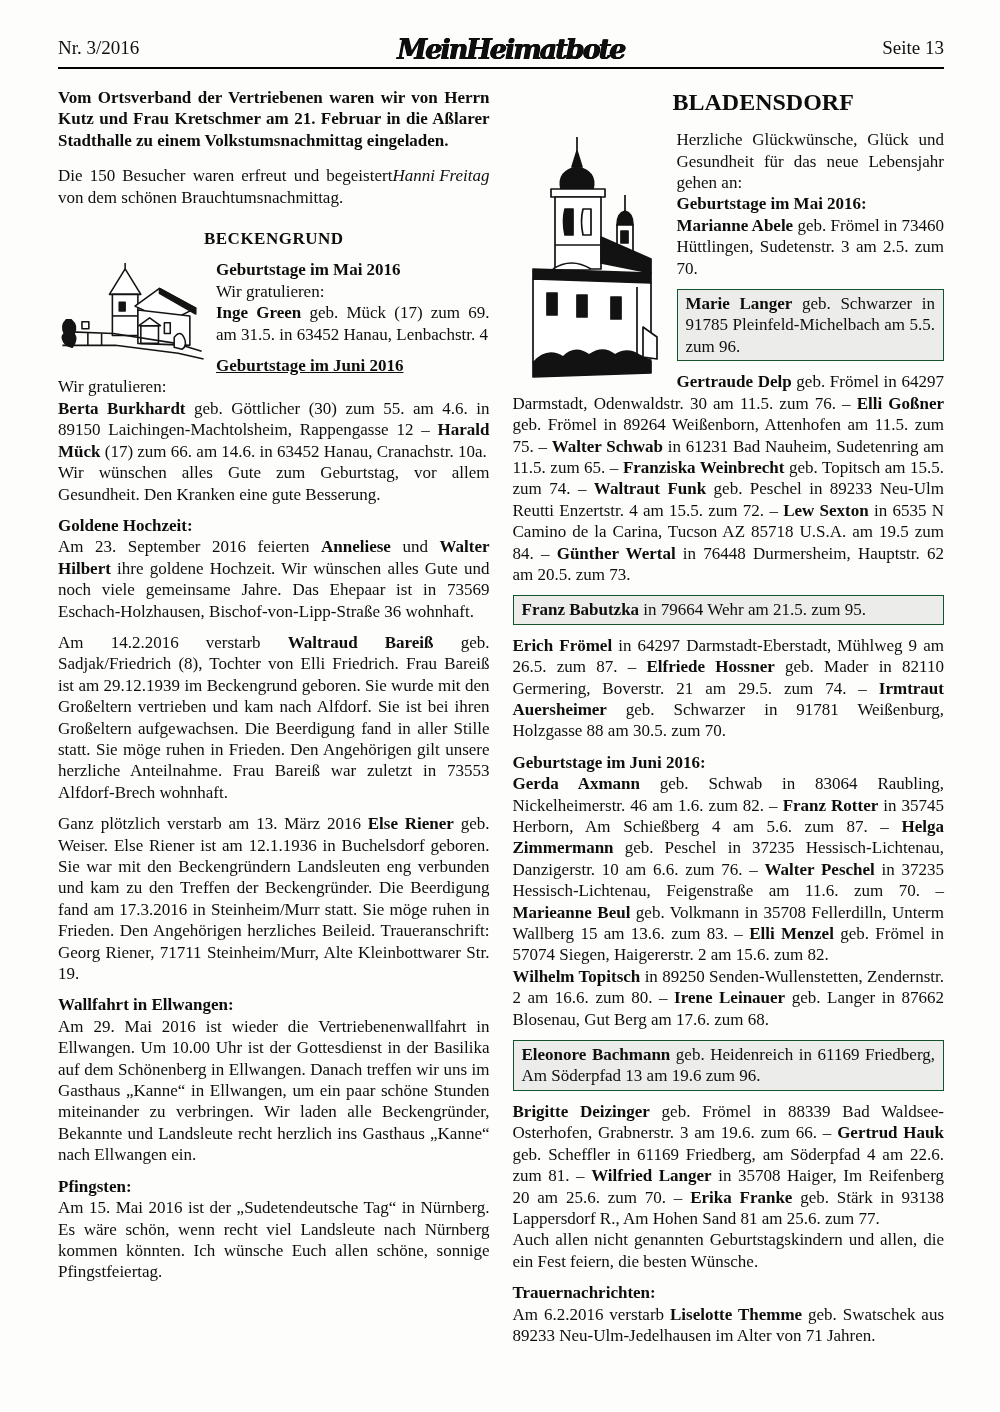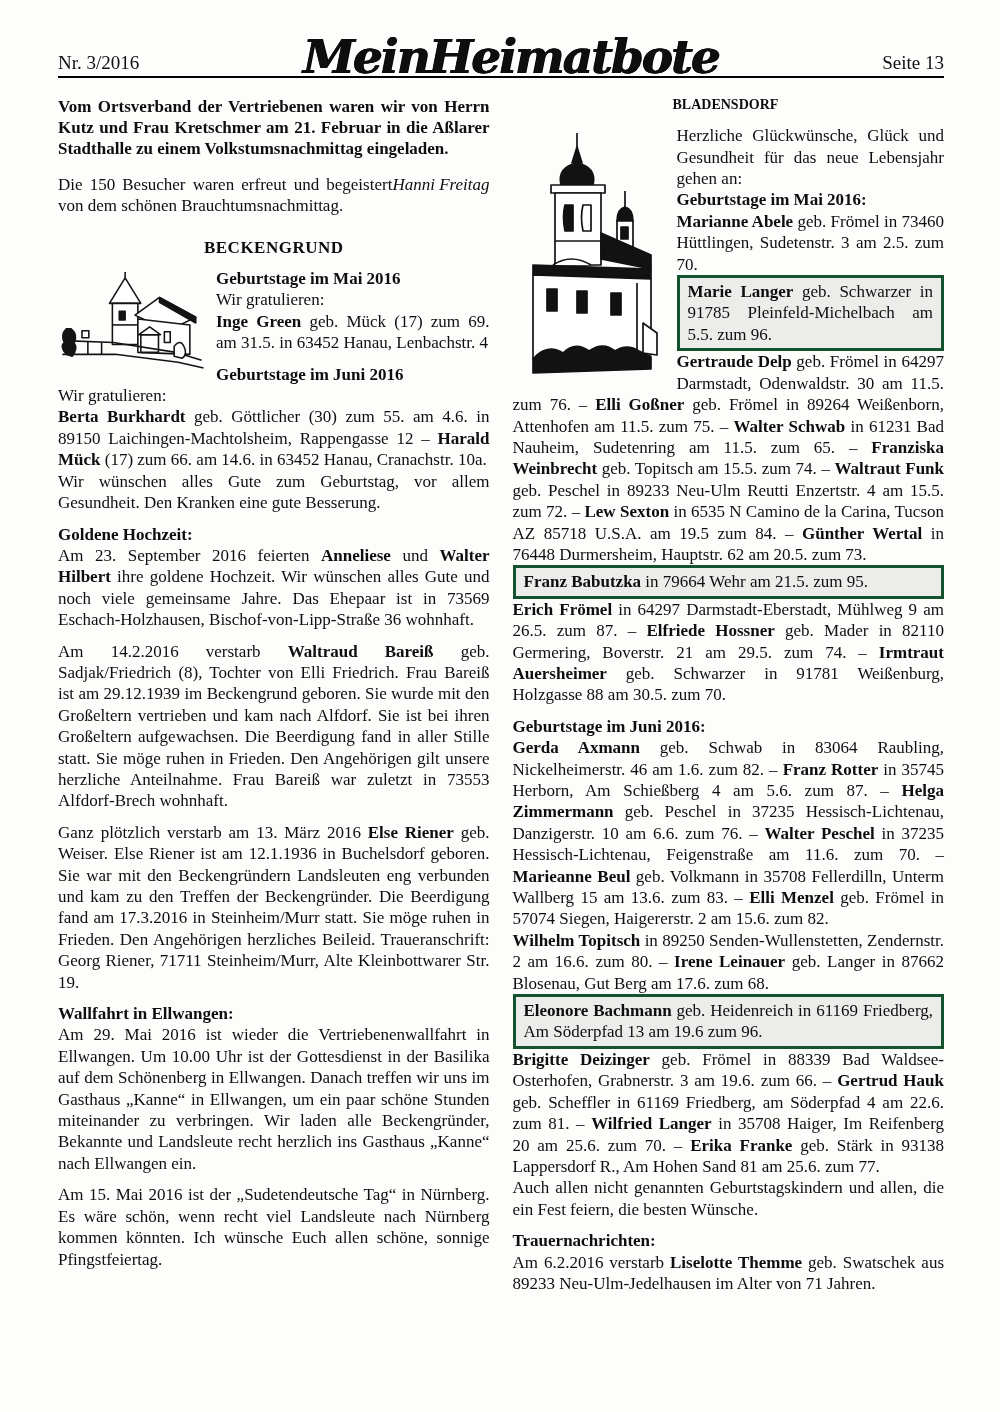--- a/index.html
+++ b/index.html
@@ -4,38 +4,38 @@
 <style>
   html,body{margin:0;padding:0;background:#d8d8d8;}
   .page{
     position:relative; width:1000px; height:1412px; margin:0 auto;
     background:#fdfdfc; color:#0e0e0e; box-sizing:border-box;
     padding:38px 56px 20px 58px;
     font-family:"Liberation Serif", serif; overflow:hidden;
   }
   
   .masthead-row{display:flex; align-items:flex-end; justify-content:space-between;
-    border-bottom:2.5px solid #000; padding-bottom:0;}
+    border-bottom:2.5px solid #000; padding-bottom:6px;}
   .issue,.pagenum{font-size:19px; line-height:1; padding-bottom:4px;}
   .masthead{font-family:"DejaVu Serif", serif; font-weight:bold; font-style:italic;
-    font-size:47px; line-height:0.8; letter-spacing:-2px;
+    font-size:27px; line-height:0.8; letter-spacing:-2px;
     text-shadow:0.6px 0 #000, -0.4px 0 #000;}
   
   .cols{display:flex; gap:23px; margin-top:18px;}
   .col{width:432px; font-size:17px; line-height:1.26; text-align:justify;}
   .p{margin:0 0 10px;}
   .m0{margin-bottom:0;}
   .bold{font-weight:bold;}
   .h-sec{font-weight:bold; margin:10px 0 0;}
   .center-head{text-align:center; font-weight:bold; font-size:17px; letter-spacing:.5px;
     margin:20px 0 10px;}
   .church-left{float:left; width:148px; height:102px; margin:2px 10px 4px 0;}
   .church-right{float:left; width:152px; height:242px; margin:8px 12px 4px 0;}
-  .right-title{font-weight:bold; font-size:14px; margin:0 0 12px 160px; text-align:left;}
-  .box{border:3px solid #14532d; background:#ececea; padding:3px 8px; margin:0 0;
+  .right-title{font-weight:bold; font-size:24px; margin:0 0 12px 160px; text-align:left;}
+  .box{border:1px solid #14532d; background:#ececea; padding:3px 8px; margin:10px 0;
     overflow:hidden;}
   .flush-right{float:right; font-style:italic;}
   svg{display:block;}
 </style>
 </head>
 <body>
 
 <div class="page">
 
   <div class="masthead-row">
@@ -86,34 +86,35 @@
           <rect x="24" y="62" width="7" height="7" fill="#fff"></rect>
           <path d="M8,60 q-6,6 -2,14 q-5,4 2,12 l6,2 q6,-8 2,-14 q4,-8 -3,-14 z" fill="#141414"></path>
           <path d="M118,78 q6,-8 10,0 q4,8 -2,12 l-8,-2 z" fill="#fff"></path>
         </svg>
       </span>
 
       <p class="p m0 bold" style="margin-top:2px;">Geburtstage im Mai 2016</p>
       <p class="p m0">Wir gratulieren:</p>
       <p class="p"><span style="font-weight: bold;">Inge Green</span><span> geb. Mück (17) zum 69. am 31.5. in 63452 Hanau, Lenbachstr. 4</span></p>
 
-      <p class="p m0 bold" style="margin-top:0;">Geburtstage im Juni 2016</p>
+      <p class="p m0 bold" style="margin-top:0;text-decoration:underline;">Geburtstage im Juni 2016</p>
       <p class="p m0">Wir gratulieren:</p>
       <p class="p m0"><span style="font-weight: bold;">Berta Burkhardt</span><span> geb. Göttlicher (30) zum 55. am 4.6. in 89150 Laichingen-Machtolsheim, Rappengasse 12 – </span><span style="font-weight: bold;">Harald Mück</span><span> (17) zum 66. am 14.6. in 63452 Hanau, Cranachstr. 10a.</span></p>
       <p class="p">Wir wünschen alles Gute zum Geburtstag, vor allem Gesundheit. Den Kranken eine gute Besserung.</p>
 
       <p class="h-sec">Goldene Hochzeit:</p>
       <p class="p"><span>Am 23. September 2016 feierten </span><span style="font-weight: bold;">Anneliese</span><span> und </span><span style="font-weight: bold;">Walter Hilbert</span><span> ihre goldene Hochzeit. Wir wünschen alles Gute und noch viele gemeinsame Jahre. Das Ehepaar ist in 73569 Eschach-Holzhausen, Bischof-von-Lipp-Straße 36 wohnhaft.</span></p>
 
       <p class="p"><span>Am 14.2.2016 verstarb </span><span style="font-weight: bold;">Waltraud Bareiß</span><span> geb. Sadjak/Friedrich (8), Tochter von Elli Friedrich. Frau Bareiß ist am 29.12.1939 im Beckengrund geboren. Sie wurde mit den Großeltern vertrieben und kam nach Alfdorf. Sie ist bei ihren Großeltern aufgewachsen. Die Beerdigung fand in aller Stille statt. Sie möge ruhen in Frieden. Den Angehörigen gilt unsere herzliche Anteilnahme. Frau Bareiß war zuletzt in 73553 Alfdorf-Brech wohnhaft.</span></p>
       <p class="p"><span>Ganz plötzlich verstarb am 13. März 2016 </span><span style="font-weight: bold;">Else Riener</span><span> geb. Weiser. Else Riener ist am 12.1.1936 in Buchelsdorf geboren. Sie war mit den Beckengründern Landsleuten eng verbunden und kam zu den Treffen der Beckengründer. Die Beerdigung fand am 17.3.2016 in Steinheim/Murr statt. Sie möge ruhen in Frieden. Den Angehörigen herzliches Beileid. Traueranschrift: Georg Riener, 71711 Steinheim/Murr, Alte Kleinbottwarer Str. 19.</span></p>
 
       <p class="h-sec">Wallfahrt in Ellwangen:</p>
       <p class="p">Am 29. Mai 2016 ist wieder die Vertriebenenwallfahrt in Ellwangen. Um 10.00 Uhr ist der Gottesdienst in der Basilika auf dem Schönenberg in Ellwangen. Danach treffen wir uns im Gasthaus „Kanne“ in Ellwangen, um ein paar schöne Stunden miteinander zu verbringen. Wir laden alle Beckengründer, Bekannte und Landsleute recht herzlich ins Gasthaus „Kanne“ nach Ellwangen ein.</p>
 
+      <p class="h-sec">Pfingsten:</p>
       <p class="p">Am 15. Mai 2016 ist der „Sudetendeutsche Tag“ in Nürnberg. Es wäre schön, wenn recht viel Landsleute nach Nürnberg kommen könnten. Ich wünsche Euch allen schöne, sonnige Pfingstfeiertag.</p>
 
     </div>
 
     <div class="col">
 
       <div class="right-title">BLADENSDORF</div>
 
       <span class="church-right">
         <svg viewBox="0 0 152 242" width="152" height="242" xmlns="http://www.w3.org/2000/svg" fill="none" stroke="#121212" stroke-width="1.7" stroke-linejoin="round">

